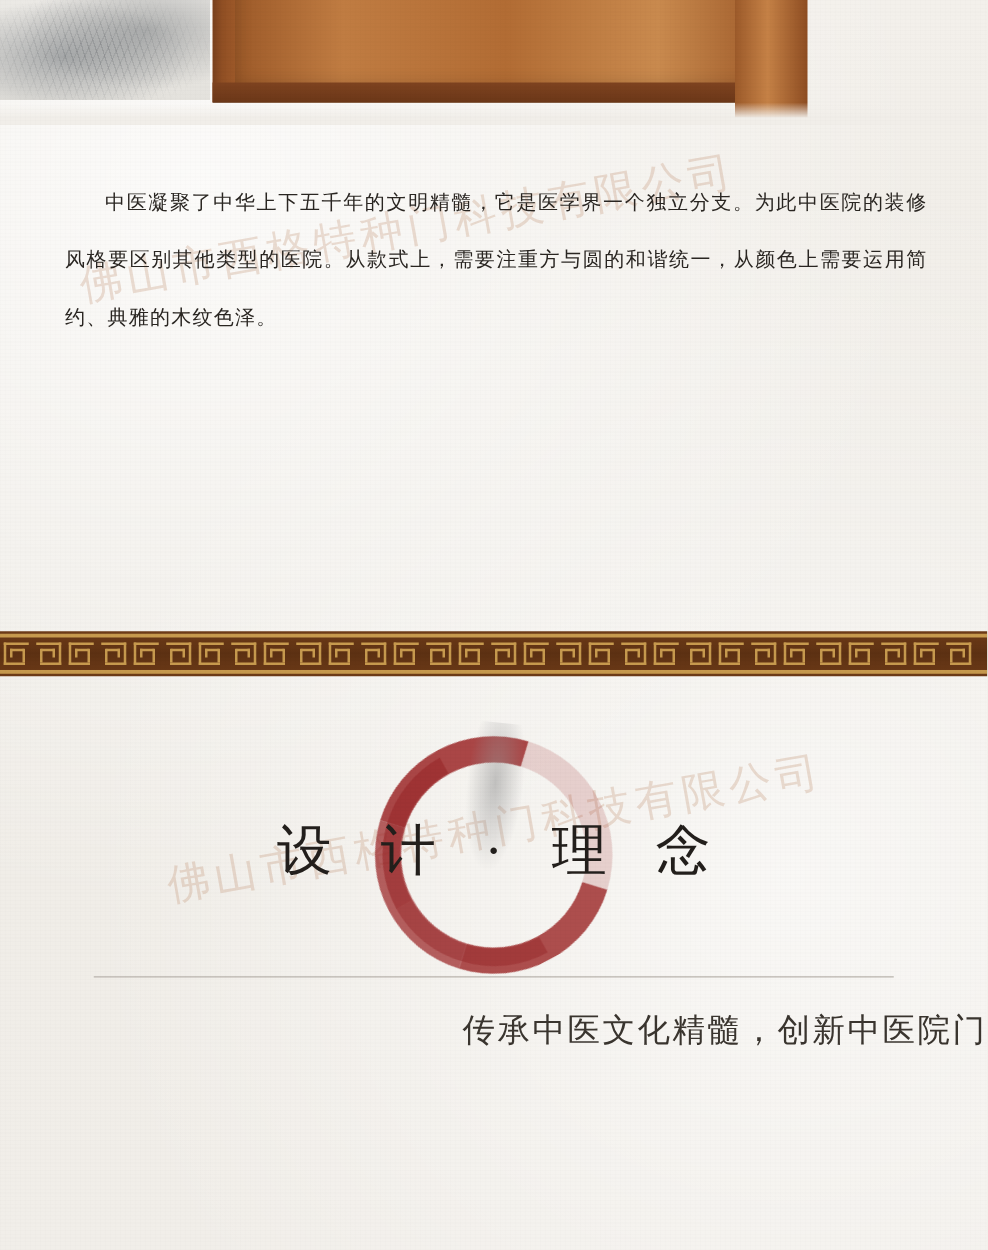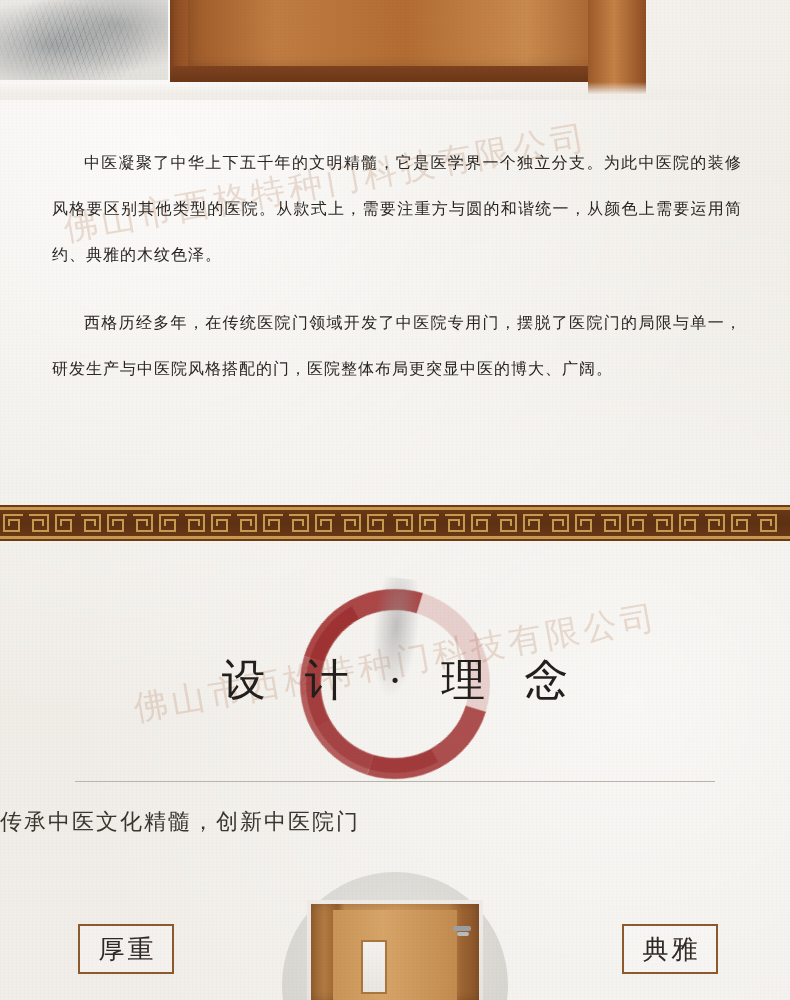--- a/index.html
+++ b/index.html
@@ -212,22 +212,22 @@
     transform: translateX(-50%);
     top: 240px;
     width: 640px;
     height: 1px;
     background: #b9b4ad;
   }
   .concept-sub {
     position: absolute;
     left: 0; right: 0;
     top: 266px;
-    text-align: left;
-    font-size: 22px;
+    text-align: right;
+    font-size: 26px;
     letter-spacing: 2px;
     color: #3a352f;
     font-family: "Liberation Sans", sans-serif;
   }
 
   
   .feature-row {
     position: absolute;
     left: 0; top: 862px;
     width: 790px; height: 138px;
@@ -339,21 +339,20 @@
     <div class="door-frame"></div>
     <div class="door-right"></div>
     <div class="floor"></div>
   </div>
 
   <div class="watermark wm1">佛山市西格特种门科技有限公司</div>
   <div class="watermark wm2">佛山市西格特种门科技有限公司</div>
 
   <div class="article">
     <p>中医凝聚了中华上下五千年的文明精髓，它是医学界一个独立分支。为此中医院的装修风格要区别其他类型的医院。从款式上，需要注重方与圆的和谐统一，从颜色上需要运用简约、典雅的木纹色泽。</p>
-    <p>西格历经多年，在传统医院门领域开发了中医院专用门，摆脱了医院门的局限与单一，研发生产与中医院风格搭配的门，医院整体布局更突显中医的博大、广阔。</p>
   </div>
 
   <div class="key-divider">
     <div class="edge-top"></div>
     <div class="keys" id="key-strip">
         <div class="key-unit"></div>
         <div class="key-unit alt"></div>
         <div class="key-unit"></div>
         <div class="key-unit alt"></div>
         <div class="key-unit"></div>
@@ -390,29 +389,15 @@
     <div class="enso">
       <div class="brush"></div>
       <div class="brush2"></div>
       <div class="smudge"></div>
     </div>
     <div class="concept-title">设 计 · 理 念</div>
     <div class="concept-rule"></div>
     <div class="concept-sub">传承中医文化精髓，创新中医院门</div>
   </div>
 
-  <div class="feature-row">
-    <div class="tag left">厚重</div>
-    <div class="door-photo">
-      <div class="circle-bg"></div>
-      <div class="wall"></div>
-      <div class="frame">
-        <div class="leaf"></div>
-        <div class="vision-panel"></div>
-        <div class="handle"></div>
-        <div class="handle2"></div>
-      </div>
-    </div>
-    <div class="tag right">典雅</div>
-  </div>
 
   <div class="grain"></div>
 </div>
 
 </body></html>

